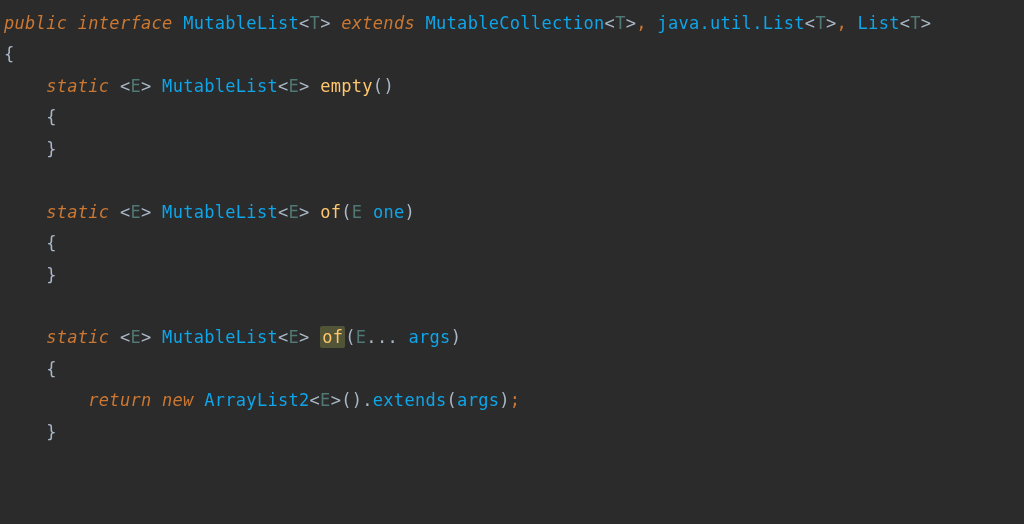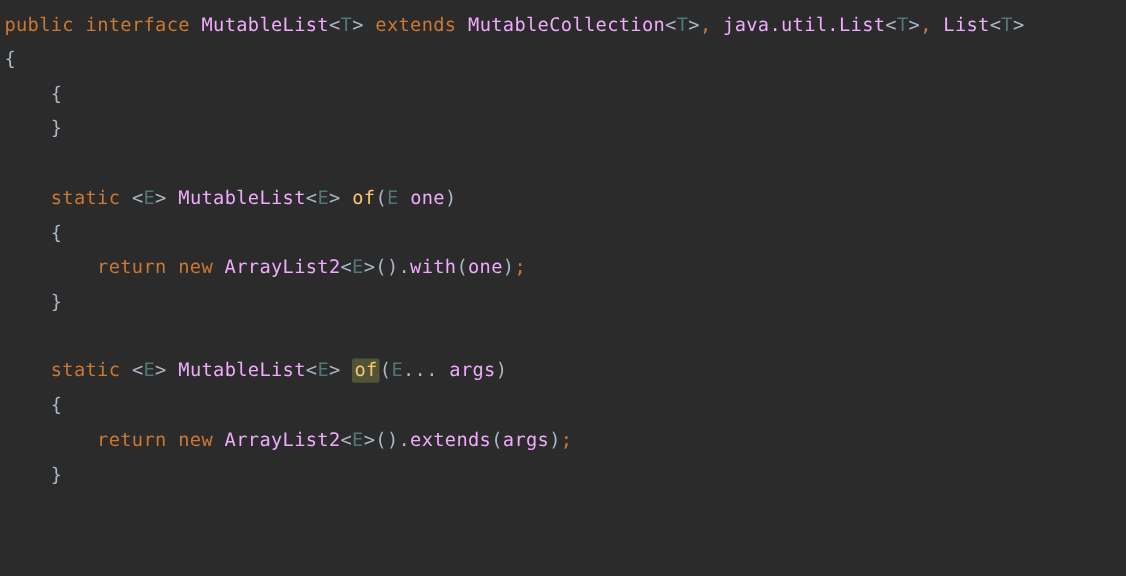--- a/index.html
+++ b/index.html
@@ -16,46 +16,46 @@
       padding: 8px 0;
       width: 1024px;
       height: 524px;
       overflow: hidden;
       letter-spacing: 0.3px;
     }
     .code-line {
       white-space: pre;
       padding-left: 4px;
     }
-    .kw-orange { color: #cc7832; }
+    .kw-orange { color: #cc7832; font-style: italic; }
     .kw-yellow { color: #ffc66d; }
     .type-param { color: #507874; }
-    .plain { color: #f0abfc; text-align: right; }
+    .plain { color: #0ea5e9; text-align: right; }
     .punct { color: #a9b7c6; }
     .comma { color: #cc7832; }
     .highlight-box {
       background-color: #515436;
       padding: 1px 2px;
       border-radius: 2px;
     }
     .code-container {
       padding-left: 0;
     }
   </style>
 </head>
 <body>
 
 <div class="code-container">
   <div class="code-line"><span class="kw-orange">public</span> <span class="kw-orange">interface</span> <span class="plain">MutableList</span><span class="punct">&lt;</span><span class="type-param">T</span><span class="punct">&gt;</span> <span class="kw-orange">extends</span> <span class="plain">MutableCollection</span><span class="punct">&lt;</span><span class="type-param">T</span><span class="punct">&gt;</span><span class="comma">,</span> <span class="plain">java.util.List</span><span class="punct">&lt;</span><span class="type-param">T</span><span class="punct">&gt;</span><span class="comma">,</span> <span class="plain">List</span><span class="punct">&lt;</span><span class="type-param">T</span><span class="punct">&gt;</span></div>
   <div class="code-line"><span class="punct">{</span></div>
+  <div class="code-line">    <span class="kw-orange">static</span> <span class="punct">&lt;</span><span class="type-param">E</span><span class="punct">&gt;</span> <span class="plain">MutableList</span><span class="punct">&lt;</span><span class="type-param">E</span><span class="punct">&gt;</span> <span class="kw-yellow">empty</span><span class="punct">()</span></div>
   <div class="code-line">    <span class="punct">{</span></div>
   <div class="code-line">    <span class="punct">}</span></div>
   <div class="code-line"> </div>
   <div class="code-line">    <span class="kw-orange">static</span> <span class="punct">&lt;</span><span class="type-param">E</span><span class="punct">&gt;</span> <span class="plain">MutableList</span><span class="punct">&lt;</span><span class="type-param">E</span><span class="punct">&gt;</span> <span class="kw-yellow">of</span><span class="punct">(</span><span class="type-param">E</span> <span class="plain">one</span><span class="punct">)</span></div>
   <div class="code-line">    <span class="punct">{</span></div>
-  <div class="code-line">        <span class="kw-orange">return</span> <span class="kw-orange">new</span> <span class="plain">ArrayList2</span><span class="punct">&lt;</span><span class="type-param">E</span><span class="punct">&gt;().</span><span class="plain">with</span><span class="punct">(</span><span class="plain">one</span><span class="punct">)</span><span class="comma">;</span></div>
   <div class="code-line">    <span class="punct">}</span></div>
   <div class="code-line"> </div>
   <div class="code-line">    <span class="kw-orange">static</span> <span class="punct">&lt;</span><span class="type-param">E</span><span class="punct">&gt;</span> <span class="plain">MutableList</span><span class="punct">&lt;</span><span class="type-param">E</span><span class="punct">&gt;</span> <span class="kw-yellow highlight-box">of</span><span class="punct">(</span><span class="type-param">E</span><span class="punct">...</span> <span class="plain">args</span><span class="punct">)</span></div>
   <div class="code-line">    <span class="punct">{</span></div>
   <div class="code-line">        <span class="kw-orange">return</span> <span class="kw-orange">new</span> <span class="plain">ArrayList2</span><span class="punct">&lt;</span><span class="type-param">E</span><span class="punct">&gt;().</span><span class="plain">extends</span><span class="punct">(</span><span class="plain">args</span><span class="punct">)</span><span class="comma">;</span></div>
   <div class="code-line">    <span class="punct">}</span></div>
 </div>
 
 </body></html>

